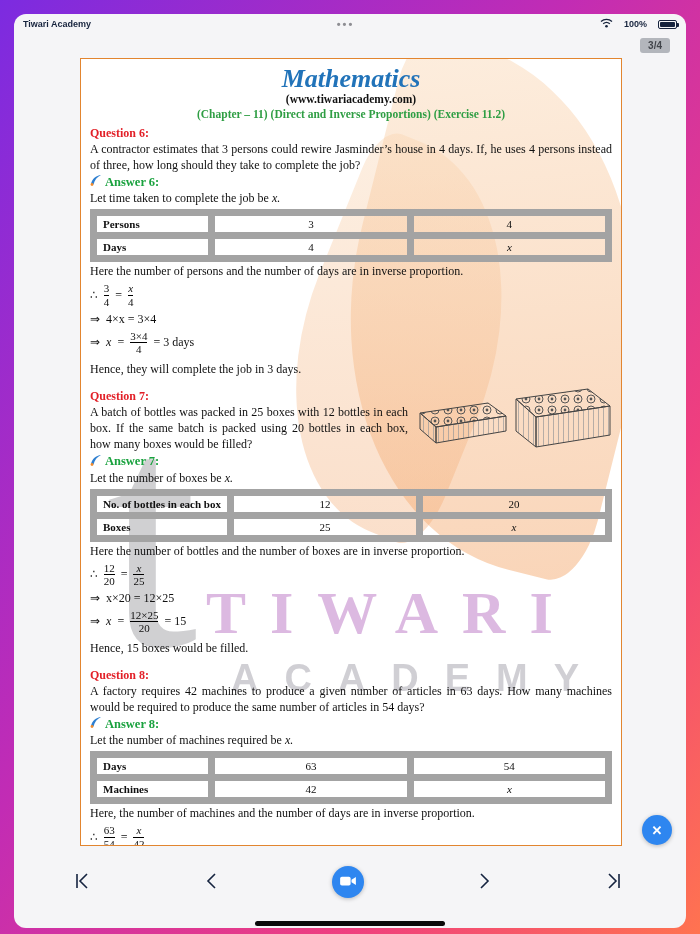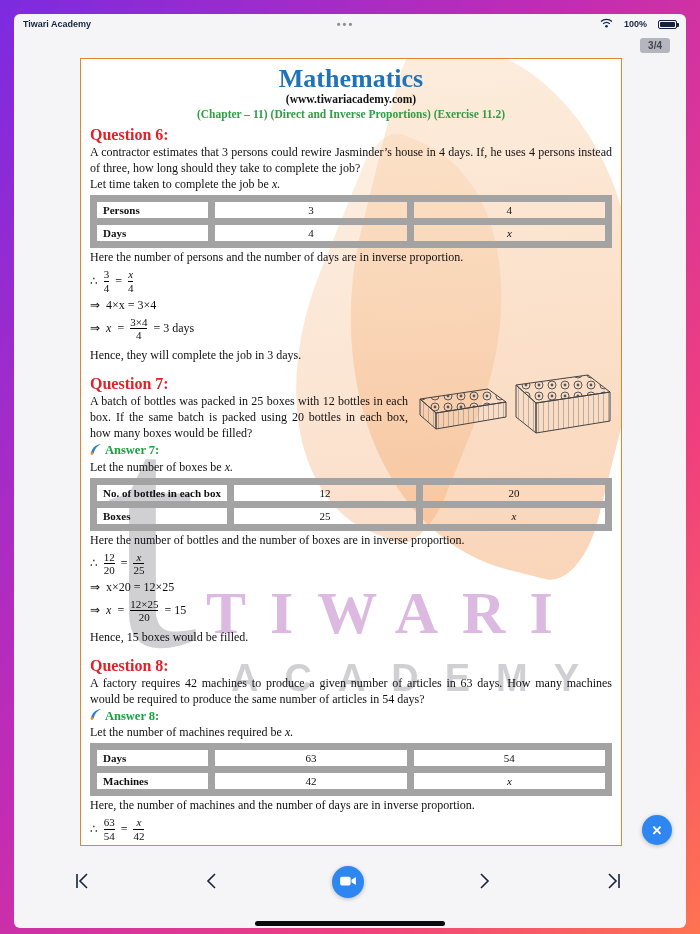--- a/index.html
+++ b/index.html
@@ -4,21 +4,21 @@
 <style>
   * { margin:0; padding:0; box-sizing:border-box; }
   html,body { width:700px; height:934px; }
   body {
     position:relative; overflow:hidden;
     background: linear-gradient(125deg, #7c2be0 0%, #c22cb4 42%, #ef3f7e 74%, #ff7350 100%);
     font-family:"Liberation Sans", sans-serif;
   }
   .screen {
     position:absolute; left:14px; top:14px; right:14px; bottom:6px;
-    background:#f5f5f7; border-radius:6px; overflow:hidden;
+    background:#f5f5f7; border-radius:12px; overflow:hidden;
   }
   
   .status-bar {
     position:absolute; top:0; left:0; right:0; height:20px;
     display:flex; align-items:center; justify-content:space-between;
     padding:0 9px; font-size:9px; font-weight:bold; color:#16233d;
   }
   .status-center { color:#8e8e93; font-size:11px; letter-spacing:2px; }
   .status-right { display:flex; align-items:center; gap:11px; }
   .battery { position:relative; width:19px; height:9px; border:1px solid #16233d; border-radius:2px; }
@@ -56,24 +56,24 @@
   .wm-line2 {
     position:absolute; left:150px; top:598px; z-index:0;
     font-family:Liberation Sans, sans-serif; font-weight:bold;
     font-size:38px; letter-spacing:26px; color:rgba(150,148,160,.45);
   }
   .doc-content {
     position:relative; z-index:1; padding:6px 9px 0;
     font-family:"Liberation Serif", serif; font-size:12px; color:#101010;
   }
   .doc-header { text-align:center; }
-  .doc-title { font-weight:bold; color:#2173b9; font-size:26px; line-height:1.05; }
+  .doc-title { font-style:italic; font-weight:bold; color:#2173b9; font-size:26px; line-height:1.05; }
   .doc-site { font-weight:bold; font-size:11.5px; line-height:1.25; color:#111; }
   .doc-chapter { font-weight:bold; font-size:11.5px; line-height:1.25; color:#2f9e44; }
-  .q-heading { color:#e22028; font-weight:bold; font-size:16px; margin-top:12px; }
+  .q-heading { color:#e22028; font-weight:bold; font-size:12px; margin-top:12px; }
   .q-block.first .q-heading { margin-top:5px; }
   .q-text { line-height:1.35; text-align:justify; }
   .answer-line { display:flex; align-items:center; gap:3px; margin-top:1px; }
   .ans-label { color:#1aa23f; font-weight:bold; font-size:12.5px; }
   .let-line { margin:1px 0; }
   .var { font-style:italic; font-family:"Liberation Serif", serif; }
   .data-table { width:100%; border-collapse:collapse; margin:3px 0 2px; font-size:11px; clear:both; }
   .data-table td { border:7px solid #a3a3a3; padding:2px 6px; text-align:center; }
   .data-table td.th { text-align:left; font-weight:bold; width:23%; white-space:nowrap; }
   .note { margin:1px 0 2px; }
@@ -139,20 +139,27 @@
 
       <header class="doc-header">
         <h1 class="doc-title">Mathematics</h1>
         <div class="doc-site">(www.tiwariacademy.com)</div>
         <div class="doc-chapter">(Chapter – 11) (Direct and Inverse Proportions) (Exercise 11.2)</div>
       </header>
 
       <section class="q-block first">
         <div class="q-heading">Question 6:</div>
         <p class="q-text">A contractor estimates that 3 persons could rewire Jasminder’s house in 4 days. If, he uses 4 persons instead of three, how long should they take to complete the job?</p>
+        <div class="answer-line">
+          <span><svg width="12" height="12" viewBox="0 0 12 12">
+                <path d="M1 10 C2 5 6 1.5 11 1 C7 3 4.5 6 3.5 10.5 Z" fill="#2e7fd0"></path>
+                <circle cx="2" cy="10.5" r="1.4" fill="#f08a2c"></circle>
+              </svg></span>
+          <span class="ans-label">Answer 6:</span>
+        </div>
         <p class="let-line">
           <span>Let time taken to complete the job be</span>
           <span class="var">x.</span>
         </p>
         <table class="data-table">
             <tbody>
           <tr>
             <td class="th">Persons</td>
             <td>3</td>
             <td>4</td>

